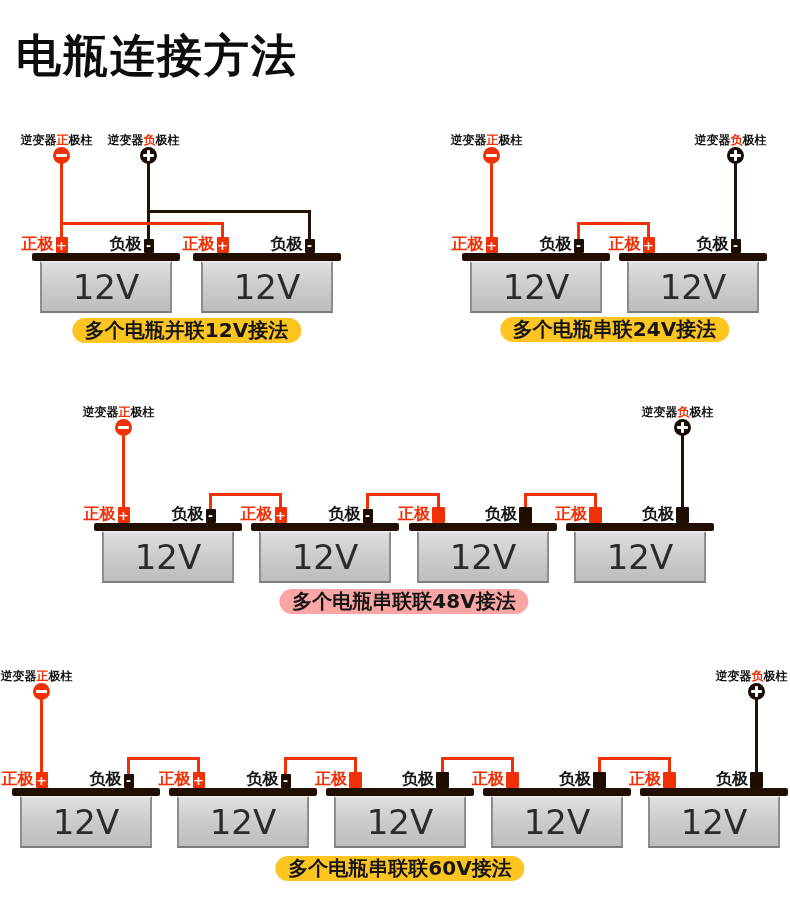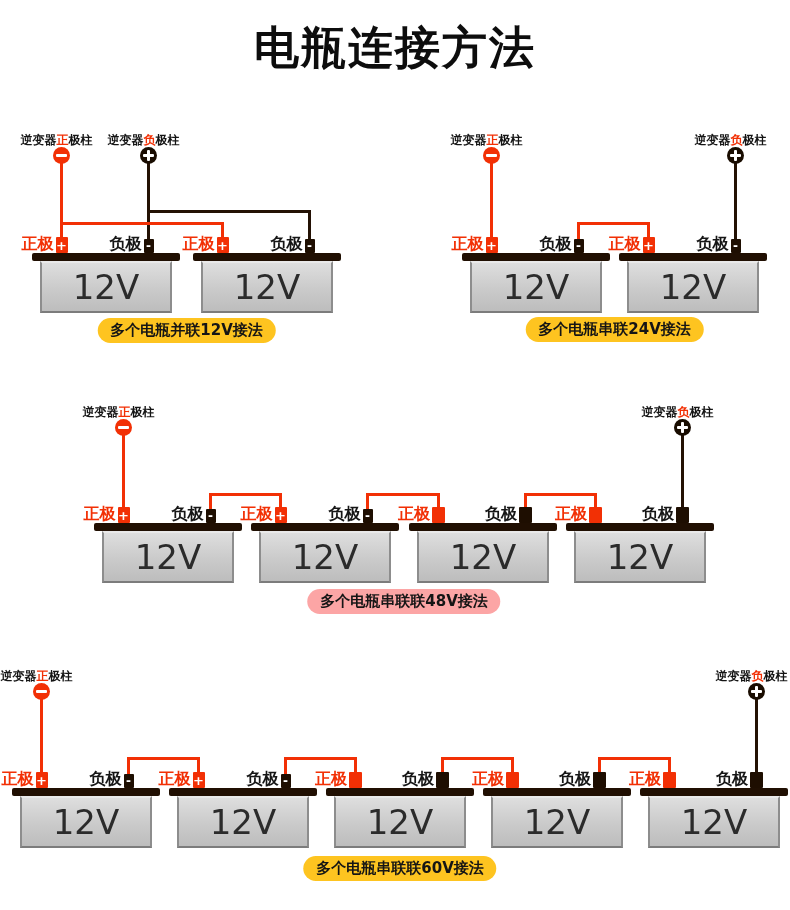--- a/index.html
+++ b/index.html
@@ -1,22 +1,22 @@
 <!DOCTYPE html>
 <html><head>
 <meta charset="utf-8">
 <style>
   html,body{margin:0;padding:0;background:#fff;}
   .canvas{
     position:relative;width:790px;height:910px;background:#ffffff;
     font-family:"DejaVu Sans","Liberation Sans",sans-serif;overflow:hidden;
   }
   .page-title{
-    position:absolute;top:10px;left:0;right:0;margin:8px;
-    text-align:center;font-size:45px;font-weight:bold;color:#0d0d0d;letter-spacing:2px;
+    position:absolute;top:10px;left:0;right:0;margin:16px;
+    font-size:45px;font-weight:bold;color:#0d0d0d;letter-spacing:2px;
   }
   .post-label{
     position:absolute;transform:translateX(-50%);white-space:nowrap;
     font-size:12px;font-weight:bold;color:#141414;line-height:12px;
   }
   .post-circle{position:absolute;width:17px;height:17px;border-radius:50%;}
   .slot-h{position:absolute;left:3px;top:7px;width:11px;height:3px;background:#fff;border-radius:1px;}
   .slot-v{position:absolute;left:7px;top:3px;width:3px;height:11px;background:#fff;border-radius:1px;}
   .wire{position:absolute;}
   .jumper{position:absolute;box-sizing:border-box;border-style:solid;background:transparent;}
@@ -32,21 +32,21 @@
     position:absolute;display:flex;align-items:center;justify-content:center;
     color:#fff;font-weight:bold;border-radius:1px;
   }
   .term-label{
     position:absolute;transform:translateX(-100%);white-space:nowrap;
     font-size:16px;font-weight:bold;line-height:16px;
   }
   .caption{
     position:absolute;transform:translateX(-50%);white-space:nowrap;
     height:25px;line-height:25px;padding:0 13px;border-radius:13px;
-    font-size:15px;font-weight:bold;color:#151515;
+    font-size:20px;font-weight:bold;color:#151515;
   }
 </style>
 </head>
 <body>
 
 <div class="canvas">
   <h1 class="page-title">电瓶连接方法</h1>
   <div id="diagram-root">
       <div>
         <div class="wire" style="left: 60px; top: 161px; width: 3px; height: 78px; background: rgb(242, 48, 5);"></div>

